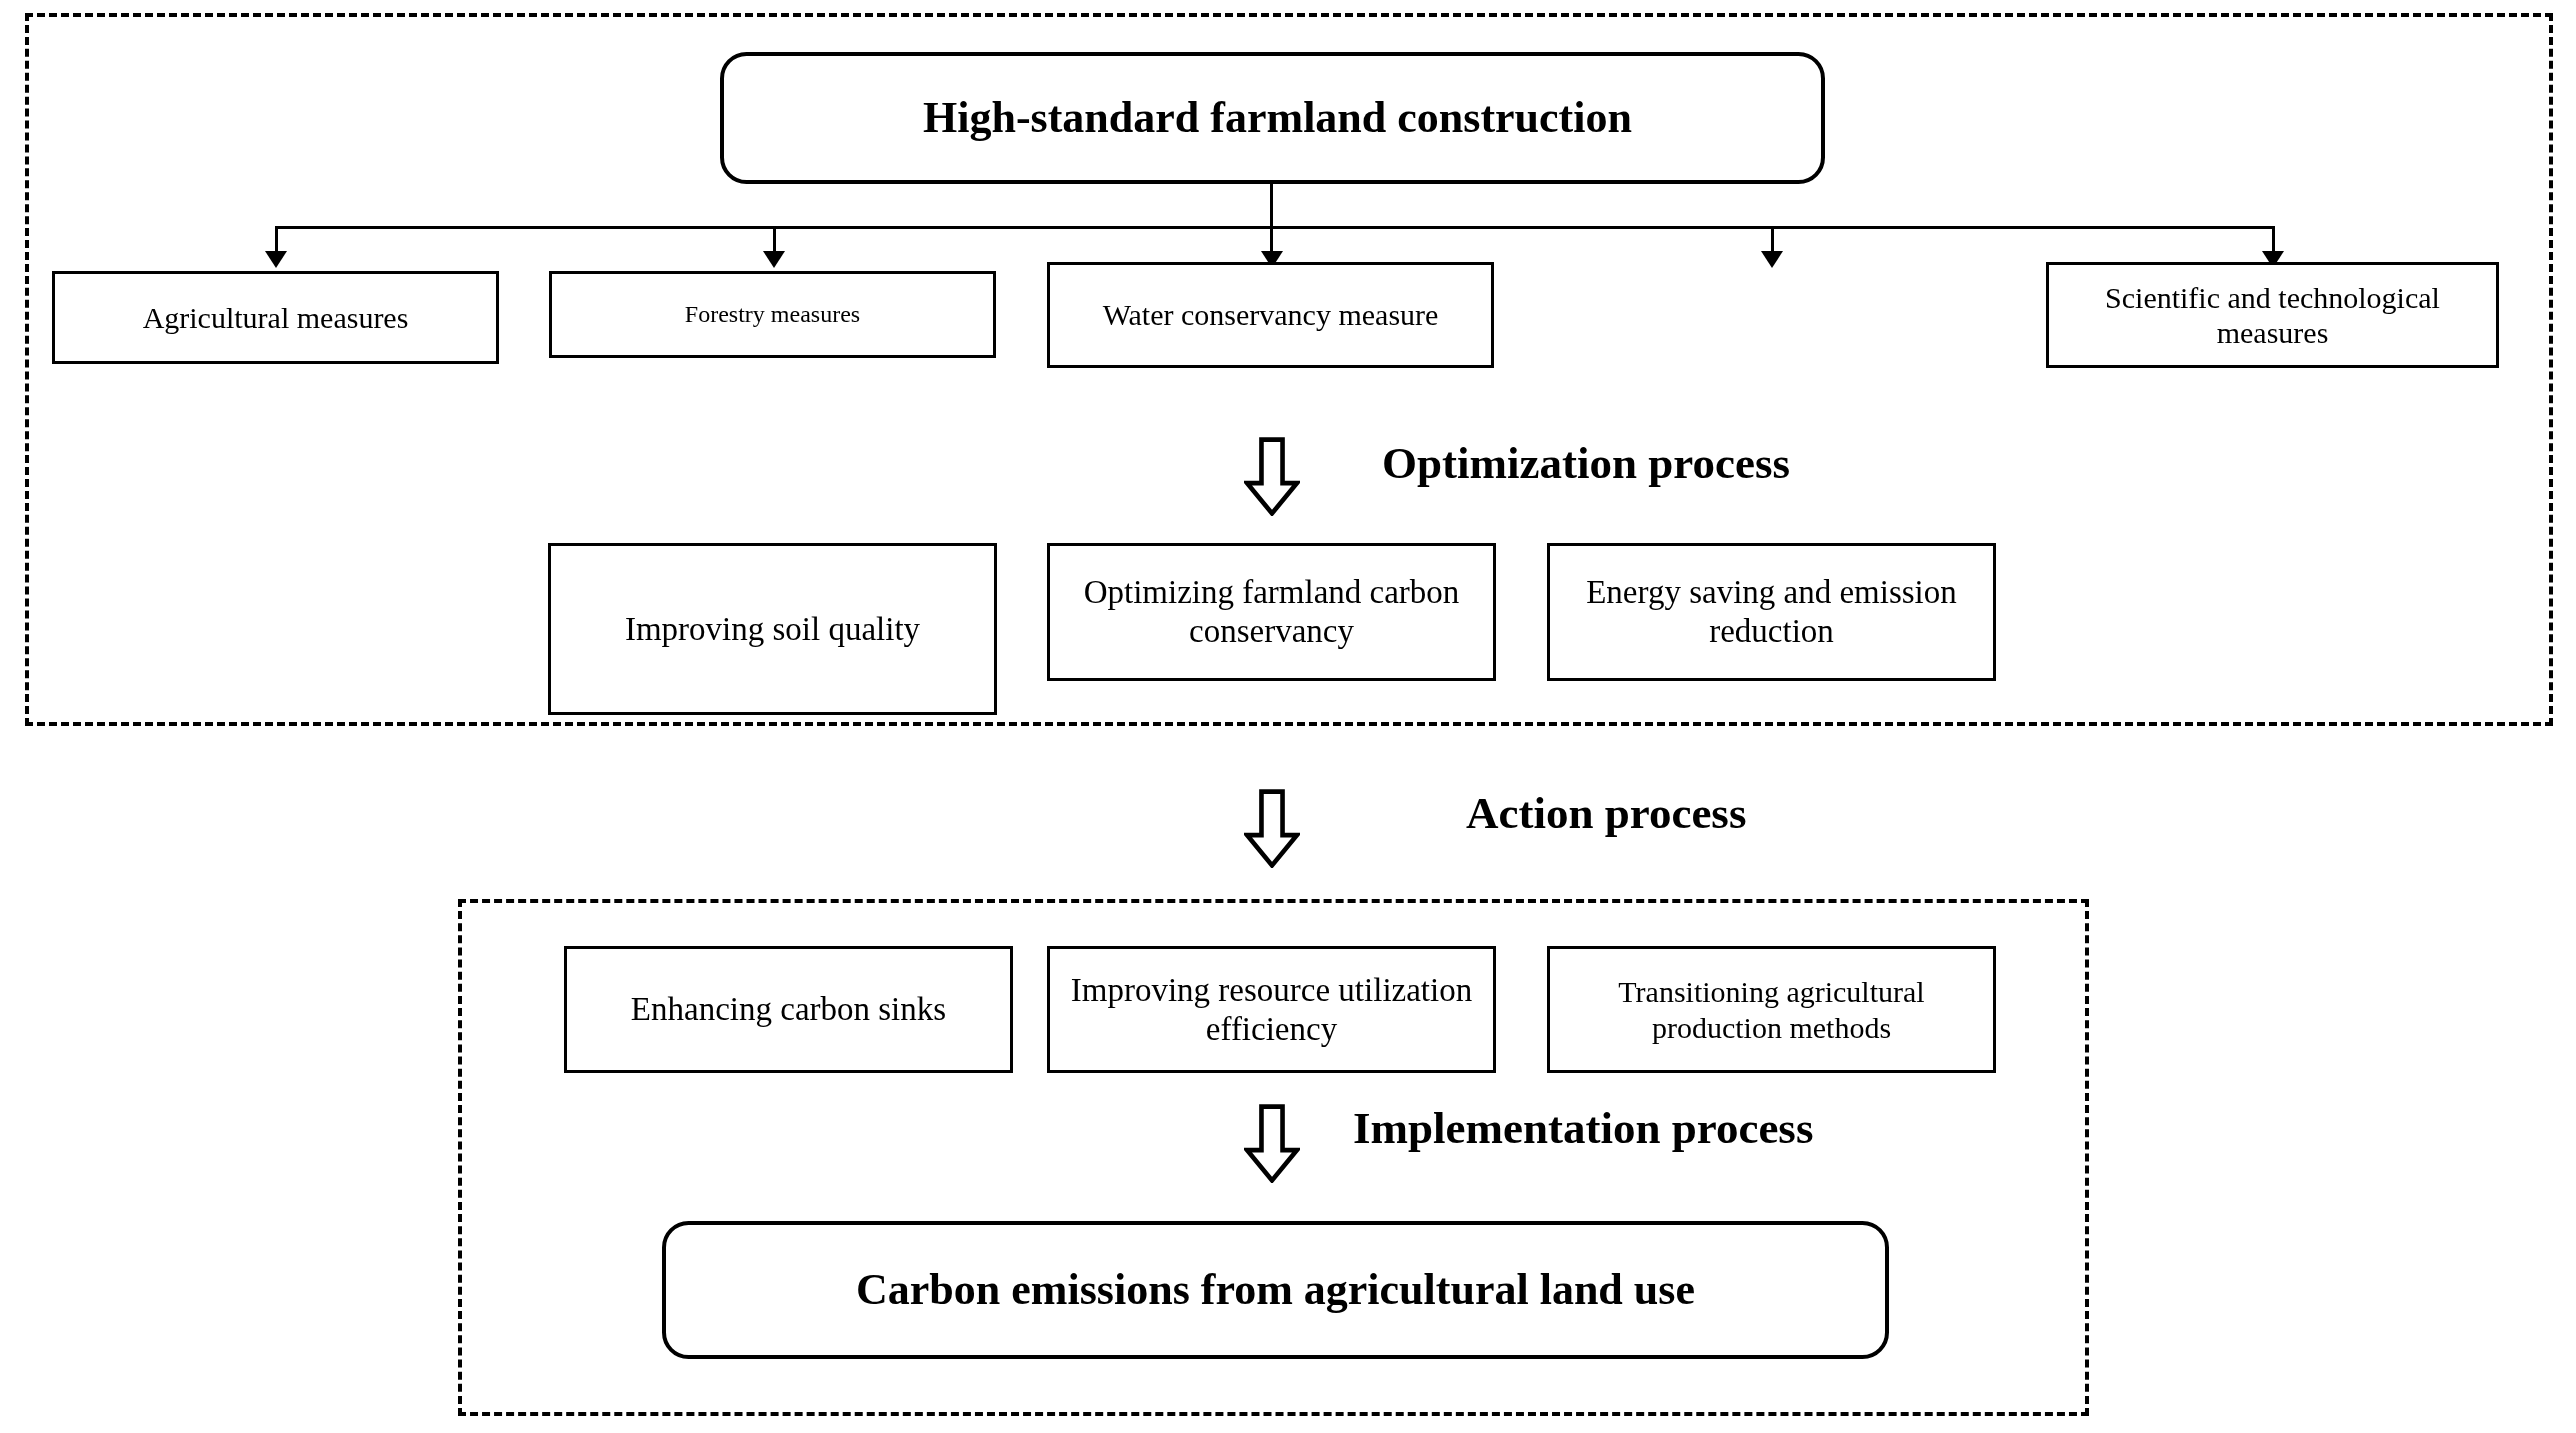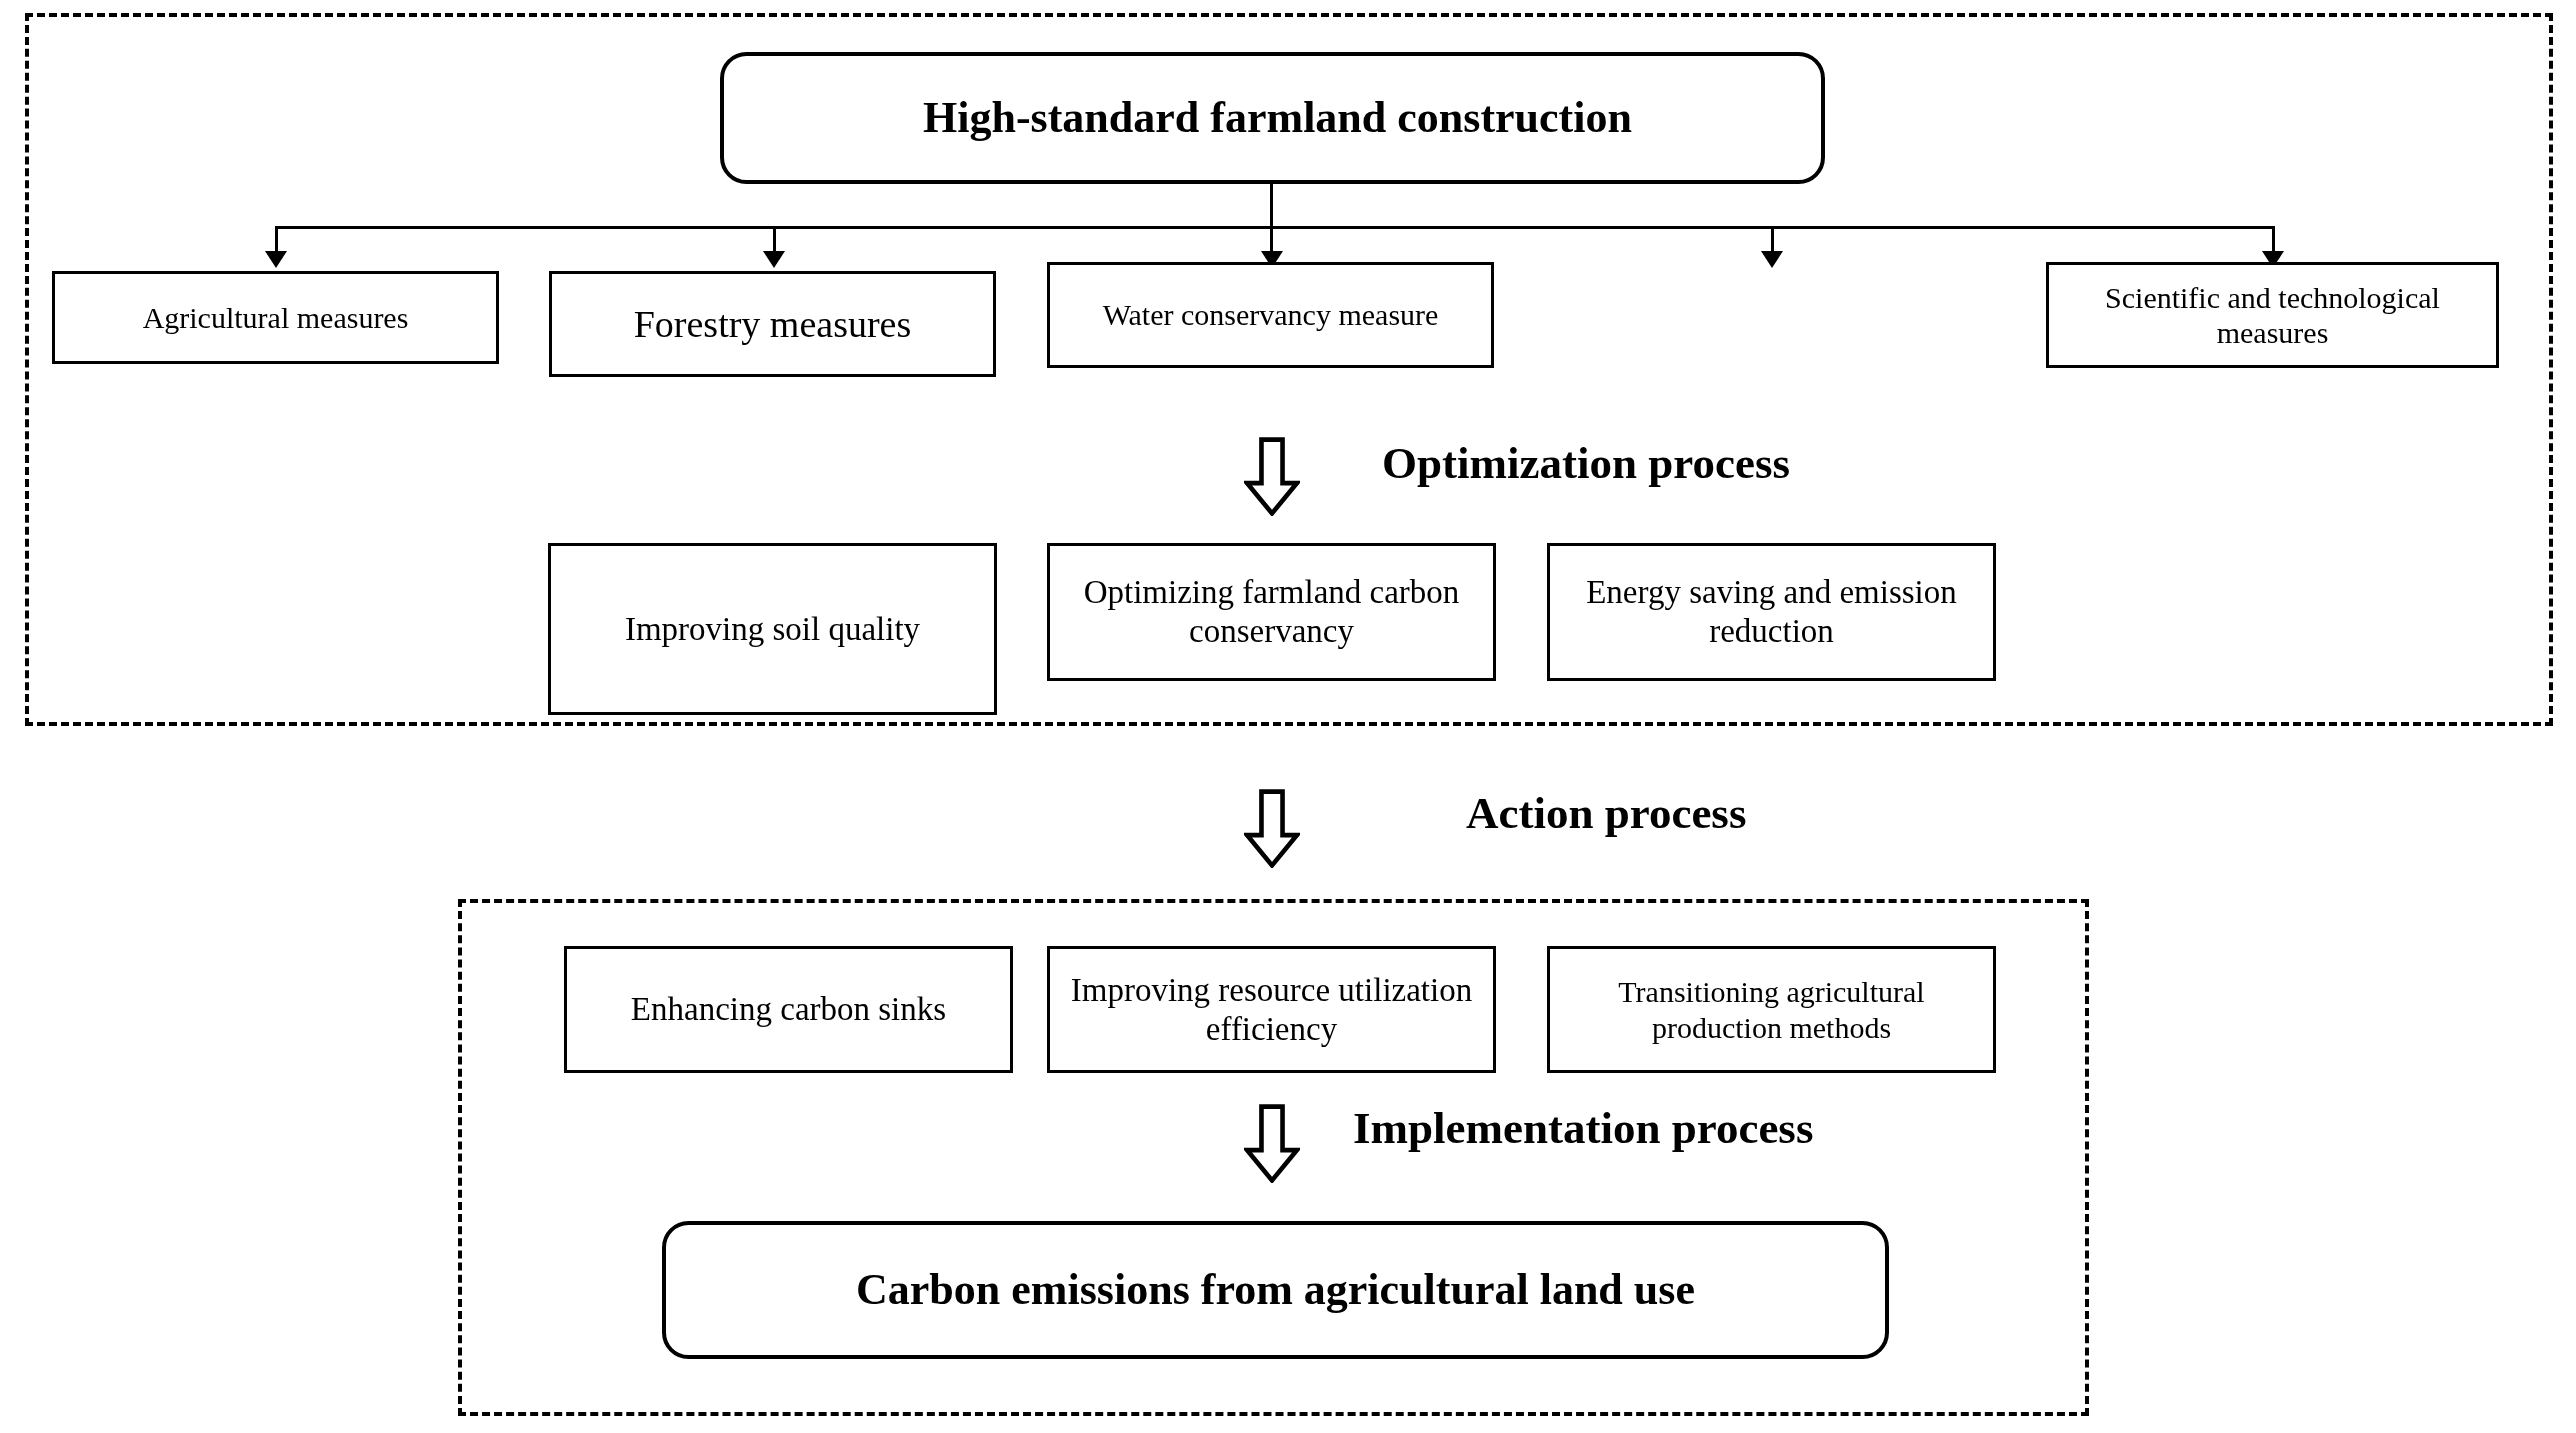--- a/index.html
+++ b/index.html
@@ -104,21 +104,21 @@
 
   <div class="vline" style="left:1771px; top:226px; height:34px;"></div>
   <div class="arrowhead-down" style="left:1761px; top:251px;"></div>
 
   <div class="vline" style="left:2272px; top:226px; height:34px;"></div>
   <div class="arrowhead-down" style="left:2262px; top:251px;"></div>
 
   <div class="box" style="left:52px; top:271px; width:447px; height:93px; font-size:30px;">
     <span>Agricultural measures</span>
   </div>
-  <div class="box" style="left:549px; top:271px; width:447px; height:106px; font-size:38px;">
+  <div class="box" style="left:549px; top:271px; width:447px; height:87px; font-size:24px;">
     <span>Forestry measures</span>
   </div>
   <div class="box" style="left:1047px; top:262px; width:447px; height:106px; font-size:30px; padding:0 10px;">
     <span>Water conservancy measure</span>
   </div>
   <div class="box" style="left:2046px; top:262px; width:453px; height:106px; font-size:30px; padding:0 0;">
     <span>Scientific and technological measures</span>
   </div>
 
   <div class="block-arrow" style="left:1244px; top:437px;">

